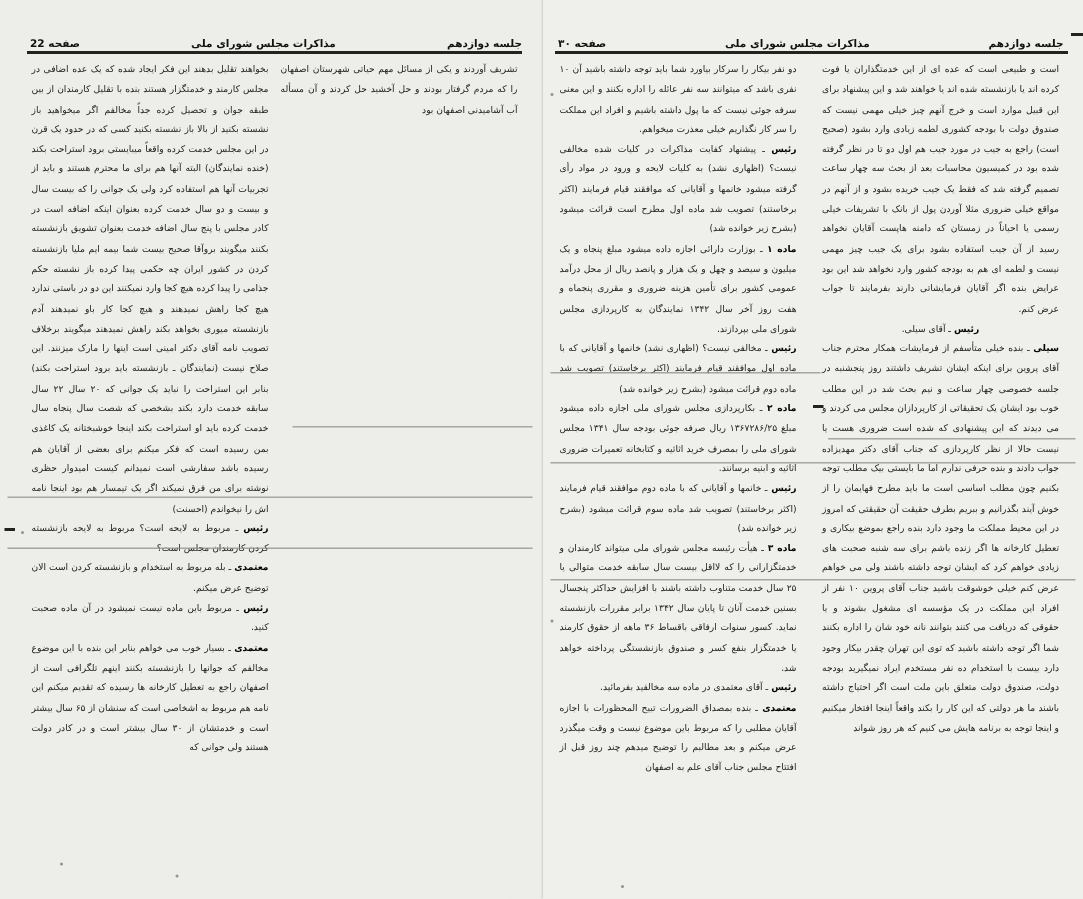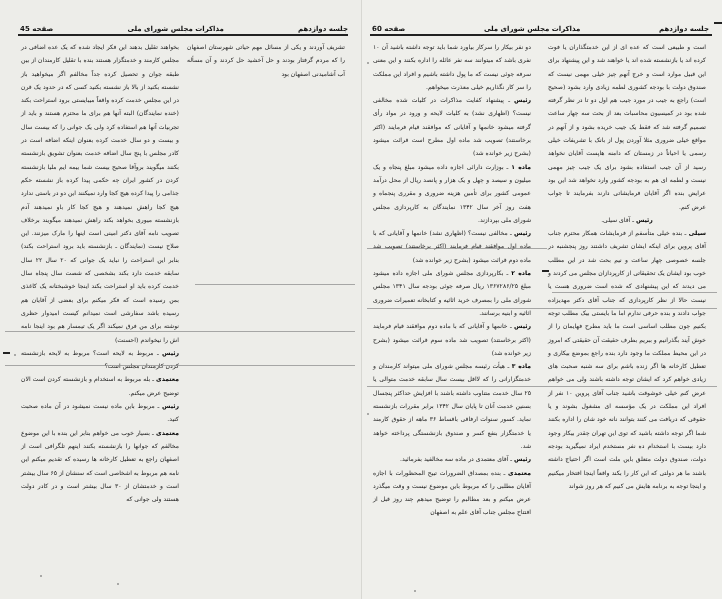--- a/index.html
+++ b/index.html
@@ -29,21 +29,21 @@
 </style>
 </head>
 <body>
 
 <div class="spread">
 
   <div class="page left">
     <div class="header">
       <span>جلسه دوازدهم</span>
       <span>مذاکرات مجلس شورای ملی</span>
-      <span>صفحه 45</span>
+      <span>صفحه 22</span>
     </div>
     <div class="header-rule"></div>
 
     <div class="col c-right">
       <p class="para">
         <span class="speaker"></span><span>تشریف آوردند و یکی از مسائل مهم حیاتی شهرستان اصفهان را که مردم گرفتار بودند و حل آخشید حل کردند و آن مسأله آب آشامیدنی اصفهان بود</span>
       </p>
     </div>
 
     <div class="col c-left">
@@ -70,21 +70,21 @@
     <div class="speck" style="left:40px; top:575px;"></div>
     <div class="speck" style="left:117px; top:583px;"></div>
     <div class="speck" style="left:14px; top:354px;"></div>
     <div class="mark" style="left:3px; top:352px; width:7px; height:2px;"></div>
   </div>
 
   <div class="page right">
     <div class="header">
       <span>جلسه دوازدهم</span>
       <span>مذاکرات مجلس شورای ملی</span>
-      <span>صفحه 60</span>
+      <span>صفحه ۳۰</span>
     </div>
     <div class="header-rule"></div>
 
     <div class="col c-right">
       <p class="para">
         <span class="speaker"></span><span>است و طبیعی است که عده ای از این خدمتگذاران یا فوت کرده اند یا بازنشسته شده اند یا خواهند شد و این پیشنهاد برای این قبیل موارد است و خرج آنهم چیز خیلی مهمی نیست که صندوق دولت با بودجه کشوری لطمه زیادی وارد بشود (صحیح است) راجع به جیب در مورد جیب هم اول دو تا در نظر گرفته شده بود در کمیسیون محاسبات بعد از بحث سه چهار ساعت تصمیم گرفته شد که فقط یک جیب خریده بشود و از آنهم در مواقع خیلی ضروری مثلا آوردن پول از بانک با تشریفات خیلی رسمی یا احیاناً در زمستان که دامنه هاپست آقایان نخواهد رسید از آن جیب استفاده بشود برای یک جیب چیز مهمی نیست و لطمه ای هم به بودجه کشور وارد نخواهد شد این بود عرایض بنده اگر آقایان فرمایشاتی دارند بفرمایند تا جواب عرض کنم.</span>
       </p>
       <p class="para center">
         <span class="speaker">رئیس</span><span> ـ آقای سیلی.</span>
       </p>

